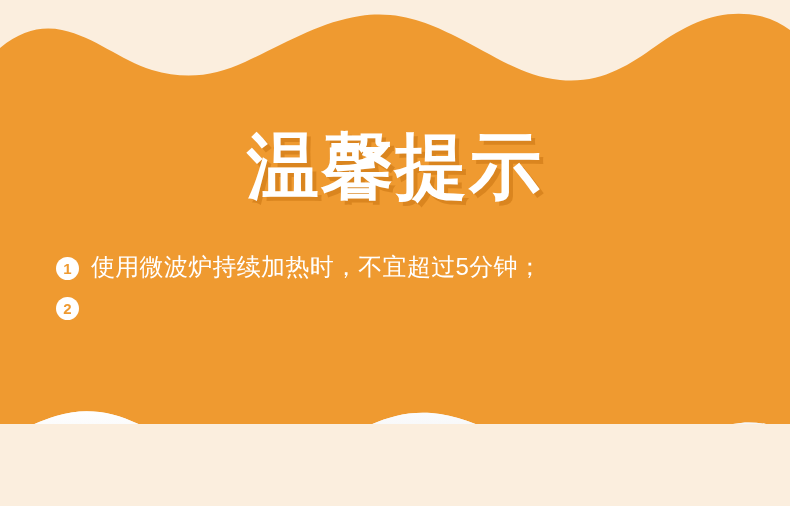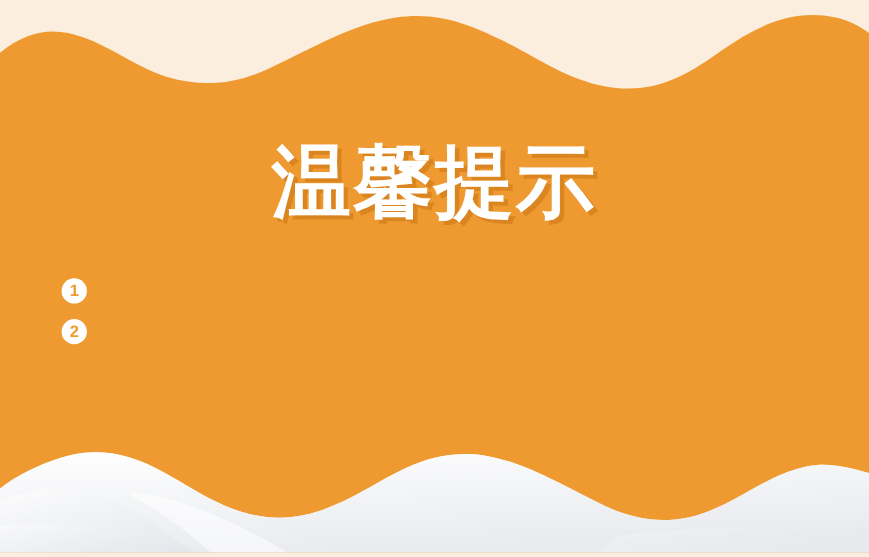--- a/index.html
+++ b/index.html
@@ -10,22 +10,22 @@
     width: 790px;
     height: 506px;
     overflow: hidden;
     font-family: "Liberation Sans", "DejaVu Sans", sans-serif;
     background: #fbeede;
   }
 
   #banner {
     position: relative;
     width: 790px;
-    height: 502px;
-    background: #a16207;
+    height: 424px;
+    background: #000000;
     overflow: hidden;
   }
 
   
   #wave-layer {
     position: absolute;
     left: 0;
     top: 0;
     width: 790px;
     height: 506px;
@@ -170,20 +170,21 @@
   </div>
 
   <div id="title-block">
     <span id="title-text">温馨提示</span>
   </div>
 
   <div id="tips-list">
 
     <div class="tip-row">
       <span class="tip-badge">1</span>
+      <span class="tip-text">使用微波炉持续加热时，不宜超过5分钟；</span>
     </div>
 
     <div class="tip-row">
       <span class="tip-badge">2</span>
     </div>
 
   </div>
 </div>
 
 </body></html>

